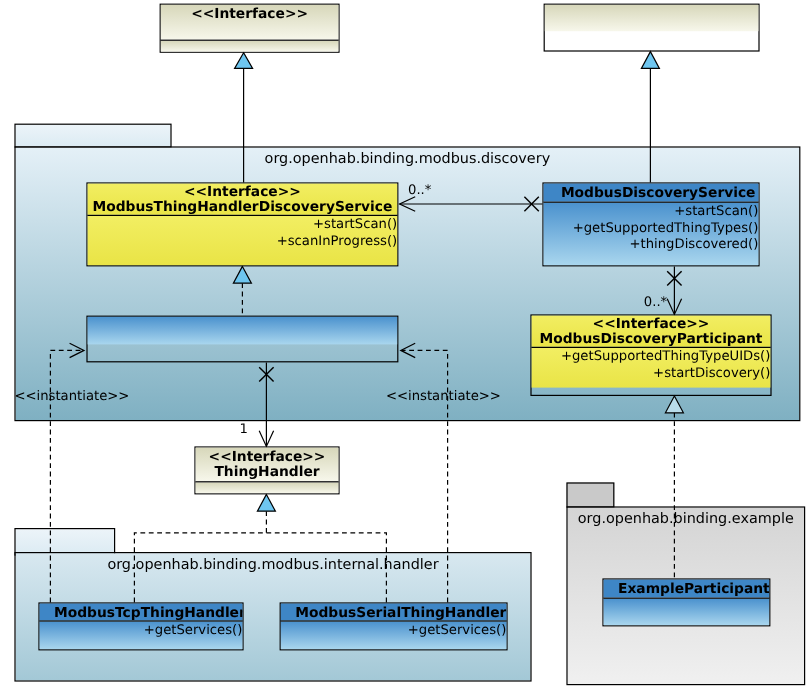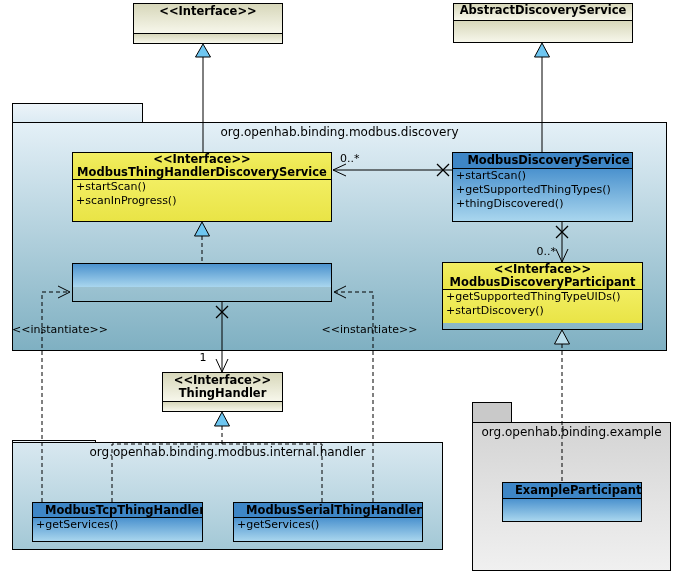--- a/index.html
+++ b/index.html
@@ -16,36 +16,36 @@
   
   .cls{position:absolute;box-sizing:border-box;border:1px solid #000;z-index:3;}
   .cmp{box-sizing:border-box;overflow:hidden;}
   .cmp + .cmp{border-top:1px solid #000;}
   .beige .cmp{background:linear-gradient(180deg,#d7d7ba,#f7f7eb);}
   .yellow .cmp{background:linear-gradient(180deg,#f2ee62,#e9e446);}
   .blue .hdr{background:#3e86c6;padding-left:12px;}
   .blue .bdy{background:linear-gradient(180deg,#4b92ce,#a9d6ee);}
   .stereo,.cls-name{text-align:center;font-weight:bold;font-size:11.5px;line-height:13px;white-space:nowrap;}
   .hdr .cls-name{line-height:14px;}
-  .m{font-size:11px;line-height:14px;padding-left:3px;white-space:nowrap;}
+  .m{font-size:11px;line-height:14px;padding-left:3px;white-space:nowrap;text-align:right;}
   .lbl{position:absolute;font-size:11px;line-height:12px;white-space:nowrap;z-index:4;}
   svg.wires{position:absolute;left:0;top:0;z-index:2;pointer-events:none;}
 </style>
 </head>
 <body>
 
 <div id="canvas">
 
   <div class="pkg-tab pkg-blue-tab" style="left:12px;top:103px;width:131px;height:20px;z-index:1"></div>
   <div class="pkg-body pkg-blue-body" style="left:12px;top:122px;width:655px;height:229px;z-index:1">
     <div class="pkg-title">org.openhab.binding.modbus.discovery</div>
   </div>
 
   <div class="pkg-tab pkg-blue-tab" style="left:12px;top:440px;width:84px;height:23px;z-index:1"></div>
-  <div class="pkg-body pkg-handler-body" style="left:12px;top:442px;width:431px;height:108px;z-index:1">
+  <div class="pkg-body pkg-handler-body" style="left:12px;top:460px;width:431px;height:108px;z-index:1">
     <div class="pkg-title">org.openhab.binding.modbus.internal.handler</div>
   </div>
 
   <div class="pkg-tab pkg-gray-tab" style="left:472px;top:402px;width:40px;height:21px;z-index:1"></div>
   <div class="pkg-body pkg-gray-body" style="left:472px;top:422px;width:199px;height:149px;z-index:1">
     <div class="pkg-title">org.openhab.binding.example</div>
   </div>
 
   <svg class="wires" width="676" height="576" viewBox="0 0 676 576">
 
@@ -88,23 +88,20 @@
   </svg>
 
   <div class="cls beige" style="left:133px;top:3px;width:150px;height:41px">
     <div class="cmp" style="height:29px;padding-top:1px">
       <div class="stereo">&lt;&lt;Interface&gt;&gt;</div>
     </div>
     <div class="cmp" style="height:10px"></div>
   </div>
 
   <div class="cls beige" style="left:453px;top:3px;width:180px;height:40px">
-    <div class="cmp" style="height:16px">
-      <div class="cls-name">AbstractDiscoveryService</div>
-    </div>
     <div class="cmp" style="height:22px"></div>
   </div>
 
   <div class="cls yellow" style="left:72px;top:152px;width:260px;height:70px">
     <div class="cmp" style="height:26px">
       <div class="stereo">&lt;&lt;Interface&gt;&gt;</div>
       <div class="cls-name">ModbusThingHandlerDiscoveryService</div>
     </div>
     <div class="cmp" style="height:42px">
       <div class="m">+startScan()</div>

